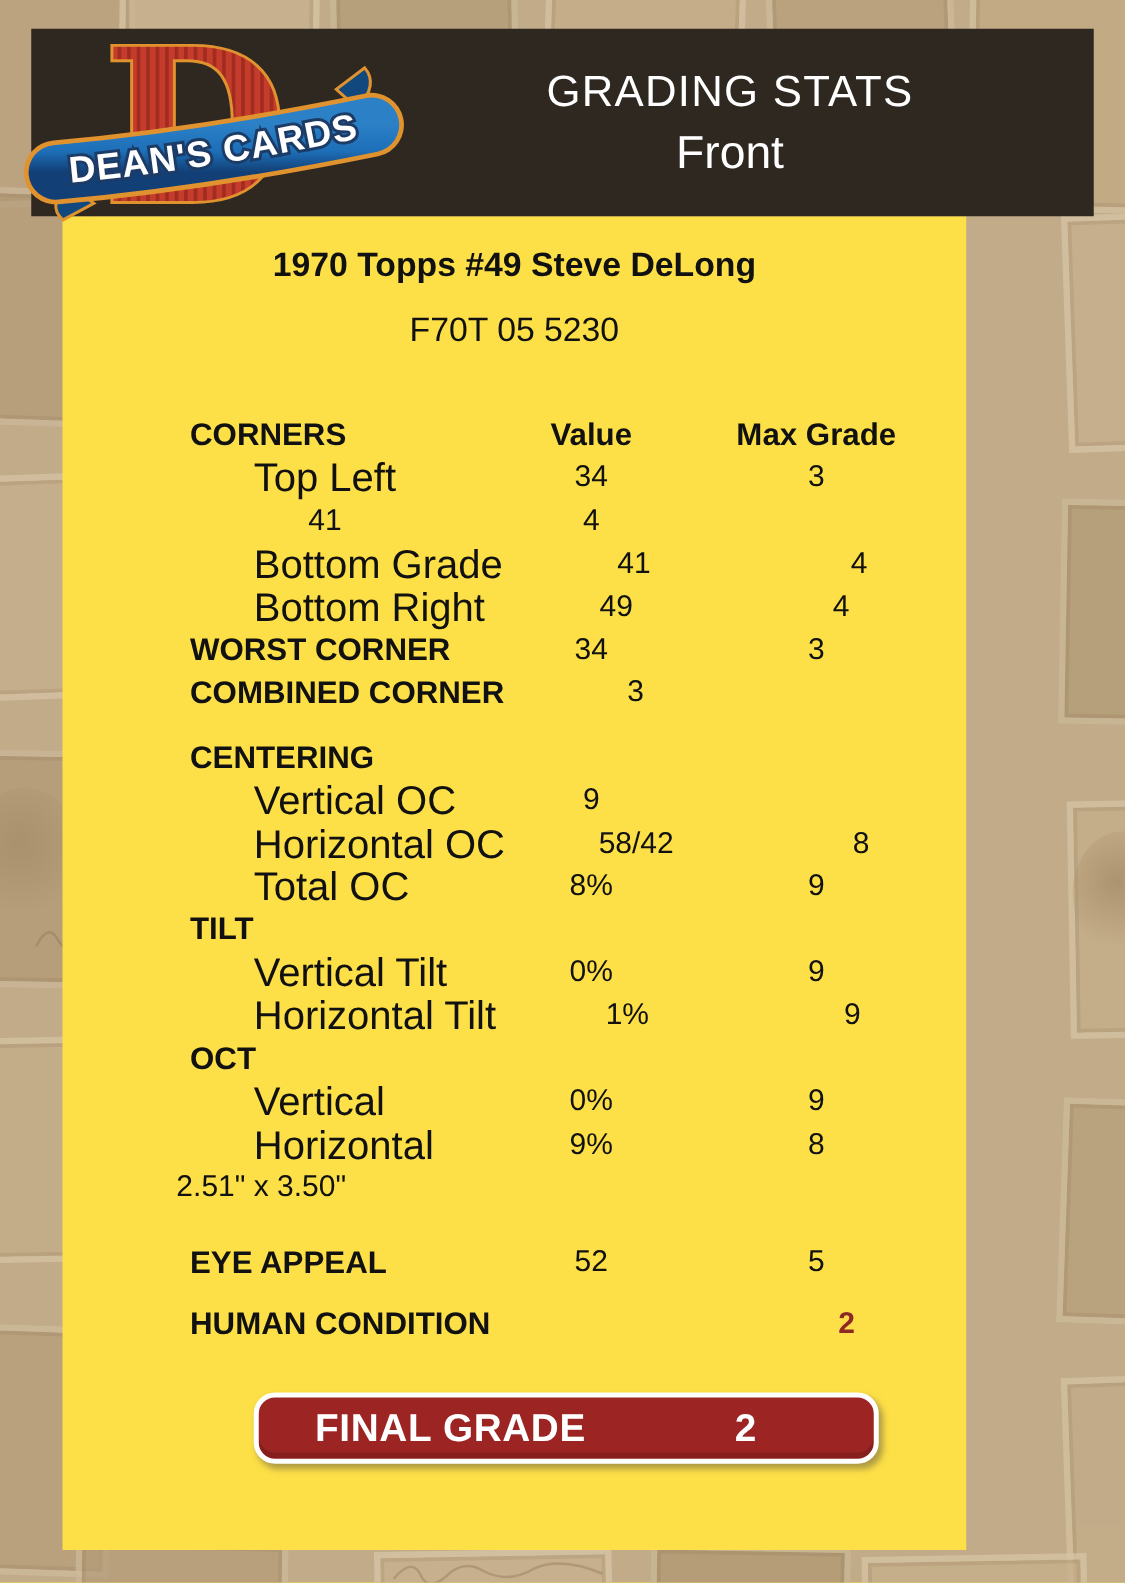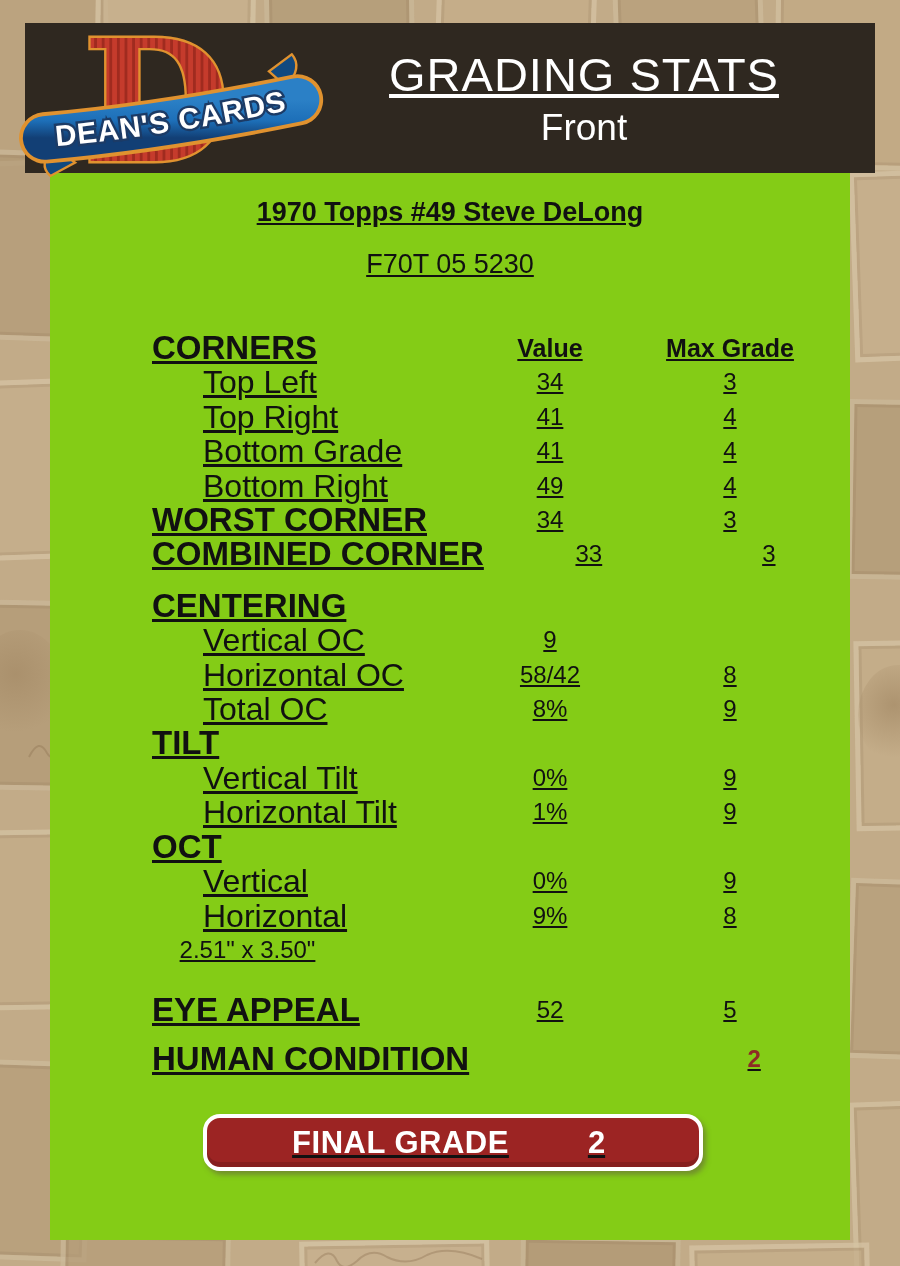--- a/index.html
+++ b/index.html
@@ -23,50 +23,50 @@
   }
   .squiggle{position:absolute;opacity:.55;}
 
   
   .header{
     position:absolute;left:25px;top:23px;width:850px;height:150px;
     background:#2f2820;z-index:2;display:flex;align-items:center;
   }
   .logo-box{width:268px;height:150px;margin-left:14px;flex:0 0 auto;position:relative;}
   .titles{flex:1;display:flex;flex-direction:column;align-items:center;justify-content:center;padding-right:14px;}
-  .h-title{color:#fff;font-size:47px;letter-spacing:1px;line-height:1.05;text-decoration:underline;}
+  .h-title{color:#fff;font-size:35px;letter-spacing:1px;line-height:1.05;}
   .h-sub{color:#fff;font-size:37px;margin-top:10px;line-height:1;text-align:center;}
 
   
   .panel{
-    position:absolute;left:50px;top:173px;width:800px;height:1067px;
-    background:#84cc16;z-index:1;box-sizing:border-box;padding-top:22px;text-decoration:underline;
+    position:absolute;left:50px;top:173px;width:723px;height:1067px;
+    background:#fde047;z-index:1;box-sizing:border-box;padding-top:22px;
   }
   .card-title{font-size:27px;font-weight:bold;text-align:center;line-height:34px;}
   .card-code{font-size:27px;text-align:center;line-height:34px;margin-top:18px;}
 
   .gtable{margin-top:50px;padding:0 45px 0 102px;}
   .row{display:grid;grid-template-columns:1fr 210px 150px;line-height:34.4px;}
   .lbl{font-size:32px;white-space:nowrap;}
   .val,.max{font-size:24px;text-align:center;white-space:nowrap;}
-  .sec .lbl{font-weight:bold;font-size:33px;}
+  .sec .lbl{font-weight:bold;font-size:25px;}
   .item .lbl{padding-left:51px;}
   .hdr .val,.hdr .max{font-weight:bold;font-size:25px;}
   .size .val{transform:translateX(-51px);}
   .hc .max{color:#8e2a26;font-weight:bold;}
   .sp17{height:17px;} .sp26{height:26px;} .sp14{height:14px;}
 
   
   .fg-btn{
     margin:38px 0 0 153px;width:500px;height:57px;box-sizing:border-box;
     background:#9c2423;border:4px solid #ffffff;border-radius:17px;
     box-shadow:3px 4px 5px rgba(95,85,65,.5), inset 0 -5px 0 rgba(0,0,0,.14);
     display:flex;align-items:center;cursor:pointer;
   }
-  .fg-label{flex:1;text-align:center;padding-left:45px;color:#fff;font-weight:bold;font-size:31px;letter-spacing:.5px;}
+  .fg-label{flex:1;padding-left:45px;color:#fff;font-weight:bold;font-size:31px;letter-spacing:.5px;}
   .fg-value{width:150px;box-sizing:border-box;padding-right:55px;text-align:center;color:#fff;font-weight:bold;font-size:31px;}
 </style>
 </head>
 <body>
 
 <div class="collage">
   <div class="fcard" style="left:-40px;top:-35px;width:140px;height:190px;background:#b9a17d;transform:rotate(-2deg);"></div>
   <div class="fcard" style="left:95px;top:-60px;width:150px;height:200px;background:#c9b28f;transform:rotate(1deg);"></div>
   <div class="fcard" style="left:265px;top:-45px;width:140px;height:190px;background:#b39b77;transform:rotate(-1deg);"></div>
   <div class="fcard" style="left:435px;top:-55px;width:150px;height:200px;background:#c6ae8a;transform:rotate(2deg);"></div>
@@ -139,42 +139,40 @@
       <span class="lbl">CORNERS</span>
       <span class="val">Value</span>
       <span class="max">Max Grade</span>
     </div>
     <div class="row item">
       <span class="lbl">Top Left</span>
       <span class="val">34</span>
       <span class="max">3</span>
     </div>
     <div class="row item">
-      <span class="lbl">Top Right</span>
       <span class="val">41</span>
       <span class="max">4</span>
     </div>
     <div class="row item">
       <span class="lbl">Bottom Grade</span>
       <span class="val">41</span>
       <span class="max">4</span>
     </div>
     <div class="row item">
       <span class="lbl">Bottom Right</span>
       <span class="val">49</span>
       <span class="max">4</span>
     </div>
     <div class="row sec">
       <span class="lbl">WORST CORNER</span>
       <span class="val">34</span>
       <span class="max">3</span>
     </div>
     <div class="row sec">
       <span class="lbl">COMBINED CORNER</span>
-      <span class="val">33</span>
       <span class="max">3</span>
     </div>
 
     <div class="sp17"></div>
 
     <div class="row sec">
       <span class="lbl">CENTERING</span>
       <span class="val"></span>
         <span class="max"></span>
     </div>

